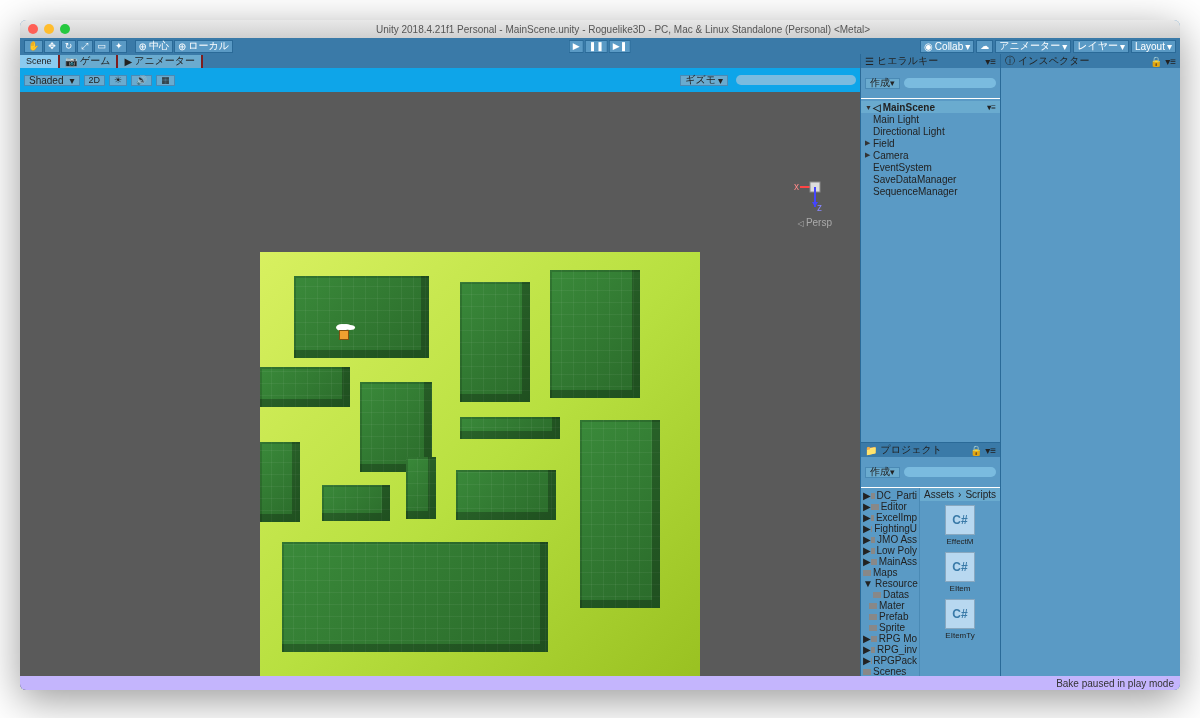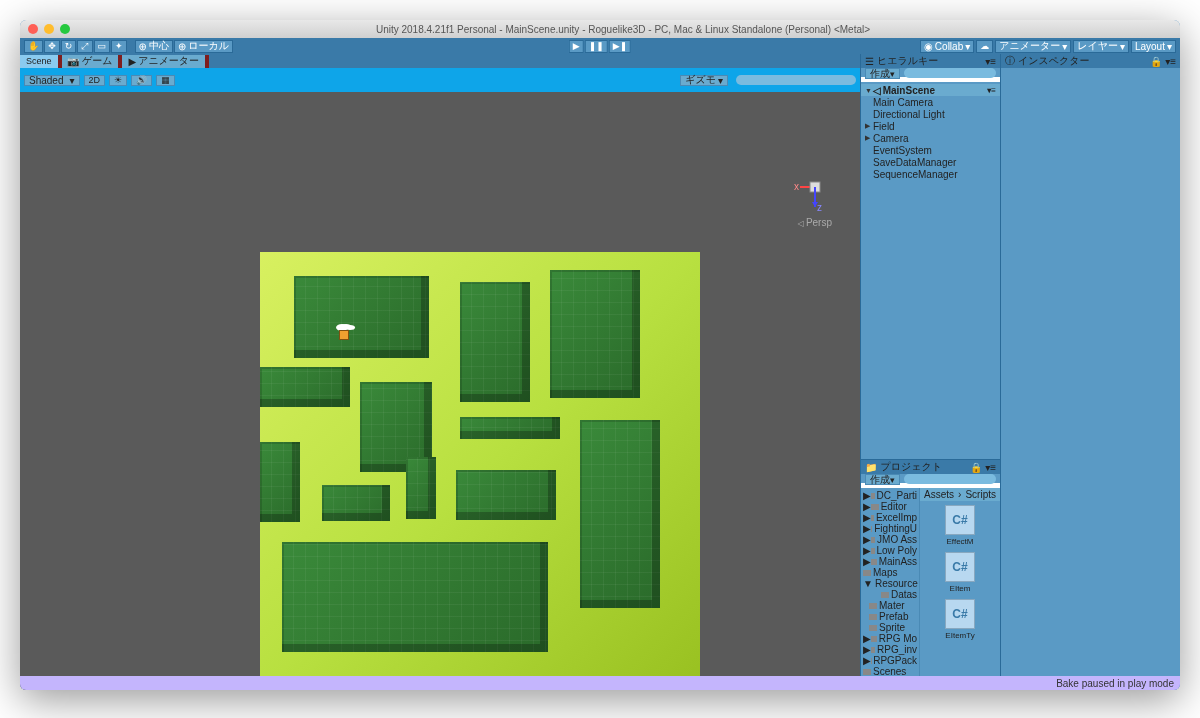--- a/index.html
+++ b/index.html
@@ -13,37 +13,37 @@
 .tl.green{background:#27c93f;}
 .wtitle{position:absolute;left:50%;transform:translateX(-50%);color:#555;font-size:10px;margin-left:23px;}
 .toolbar{height:16px;background:#3a7aa8;display:flex;align-items:center;padding:0 4px;gap:2px;}
 .tbtn{background:#5a9ac5;border:1px solid #2a6a98;height:13px;min-width:14px;display:inline-flex;align-items:center;justify-content:center;color:#fff;font-size:9px;padding:0 3px;}
 .tbtn-group{display:flex;gap:1px;}
 .toolbar-right{margin-left:auto;display:flex;gap:2px;}
 .play-controls{position:absolute;left:50%;transform:translateX(-50%);display:flex;gap:1px;}
 .main{display:flex;height:calc(100% - 34px);}
 .left-col{flex:1;display:flex;flex-direction:column;}
 .tabs{height:14px;background:#3a7aa8;display:flex;align-items:center;}
-.tab{background:#6aabcf;padding:1px 6px;font-size:9px;color:#222;border-right:4px solid #7f1d1d;height:13px;display:flex;align-items:center;}
+.tab{background:#6aabcf;padding:1px 6px;font-size:9px;color:#222;border-right:2px solid #7f1d1d;height:13px;display:flex;align-items:center;}
 .tab.active{background:#8acaef;}
 .scene-bar{height:14px;background:#0ea5e9;display:flex;align-items:center;padding:12px 4px;gap:4px;}
 .sbtn{background:#6aabcf;border:1px solid #4a8ab5;font-size:9px;padding:0 4px;height:11px;display:flex;align-items:center;color:#222;}
 .viewport{flex:1;background:#5a5a5a;position:relative;overflow:hidden;}
 .grid-floor{position:absolute;top:160px;left:240px;width:440px;height:440px;background:linear-gradient(135deg,#d8f060 0%,#b8e040 50%,#98c020 100%);}
 .room{position:absolute;background:linear-gradient(135deg,#3a8a3a,#2a6a2a);box-shadow:inset -8px -8px 0 rgba(0,0,0,0.25),inset 2px 2px 0 rgba(0,0,0,0.15);background-image:repeating-linear-gradient(0deg,transparent,transparent 11px,rgba(255,255,255,0.05) 11px,rgba(255,255,255,0.05) 12px),repeating-linear-gradient(90deg,transparent,transparent 11px,rgba(255,255,255,0.05) 11px,rgba(255,255,255,0.05) 12px),linear-gradient(135deg,#3a8a3a,#2a6a2a);}
 .gizmo{position:absolute;top:70px;right:20px;width:50px;height:50px;}
 .gizmo-label{position:absolute;top:125px;right:28px;font-size:8px;color:#aaa;}
 .player{position:absolute;width:16px;height:14px;top:234px;left:316px;}
 .player-body{width:10px;height:10px;background:#f0a030;border:1px solid #805010;position:absolute;top:4px;left:3px;}
 .cloud{width:12px;height:7px;background:#fff;border-radius:50%;position:absolute;top:-2px;left:0;box-shadow:4px -1px 0 -1px #fff,8px 0 0 -1px #fff;}
 .right-col{width:320px;display:flex;}
 .hier-col{width:140px;display:flex;flex-direction:column;background:#5a9ac5;border-left:1px solid #2a6a98;}
 .panel-head{height:14px;background:#3a7aa8;display:flex;align-items:center;padding:0 4px;font-size:9px;color:#222;}
 .panel-head .icon{margin-right:3px;}
-.panel-tools{height:14px;background:#5a9ac5;display:flex;align-items:flex-start;padding:0 4px;border-bottom:5px solid #ffffff;}
+.panel-tools{height:31px;background:#5a9ac5;display:flex;align-items:center;padding:0 4px;border-bottom:1px solid #ffffff;}
 .search-box{flex:1;height:10px;background:#7abbdf;border-radius:6px;margin-left:4px;}
 .hier-list{flex:1;padding:2px 0;}
 .hier-item{display:flex;align-items:center;padding:1px 4px;font-size:9px;color:#222;height:12px;}
 .hier-item.scene{font-weight:bold;background:#6aabcf;}
 .tri{width:8px;display:inline-block;font-size:7px;color:#333;}
 .proj-panel{border-top:1px solid #2a6a98;display:flex;flex-direction:column;flex:0 0 200px;}
 .proj-body{flex:1;display:flex;overflow:hidden;}
 .proj-tree{width:70px;background:#5a9ac5;overflow:hidden;font-size:8px;padding:2px 0;}
 .proj-tree-item{padding:0 2px;height:11px;display:flex;align-items:center;color:#222;white-space:nowrap;overflow:hidden;}
 .proj-tree-item.sel{background:#7abbdf;}
@@ -197,21 +197,21 @@
           </div>
         <div class="hier-list">
           <div class="hier-item scene">
               <span class="tri">▼</span>
               <span style="margin-right:2px">◁</span>
               <span>MainScene</span>
               <span style="margin-left:auto;font-size:8px">▾≡</span>
             </div>
           <div class="hier-item">
               <span class="tri"></span>
-              <span>Main Camera</span>
+              <span>Main Light</span>
             </div>
           <div class="hier-item">
               <span class="tri"></span>
               <span>Directional Light</span>
             </div>
           <div class="hier-item">
               <span class="tri">▶</span>
               <span>Field</span>
             </div>
           <div class="hier-item">
@@ -249,21 +249,21 @@
               <div class="proj-tree-item">▶<span class="folder-icon"></span><span>ExcelImp</span></div>
               <div class="proj-tree-item">▶<span class="folder-icon"></span><span>FightingU</span></div>
               <div class="proj-tree-item">▶<span class="folder-icon"></span><span>JMO Ass</span></div>
               <div class="proj-tree-item">▶<span class="folder-icon"></span><span>Low Poly</span></div>
               <div class="proj-tree-item">▶<span class="folder-icon"></span><span>MainAss</span></div>
               <div class="proj-tree-item"> 
                   <span class="folder-icon"></span>
                   <span>Maps</span>
                 </div>
               <div class="proj-tree-item">▼<span class="folder-icon"></span><span>Resource</span></div>
-              <div class="proj-tree-item" style="padding-left:20px"> 
+              <div class="proj-tree-item" style="padding-left:12px"> 
                   <span class="folder-icon"></span>
                   <span>Datas</span>
                 </div>
               <div class="proj-tree-item" style="padding-left:8px"> 
                   <span class="folder-icon"></span>
                   <span>Mater</span>
                 </div>
               <div class="proj-tree-item" style="padding-left:8px"> 
                   <span class="folder-icon"></span>
                   <span>Prefab</span>

